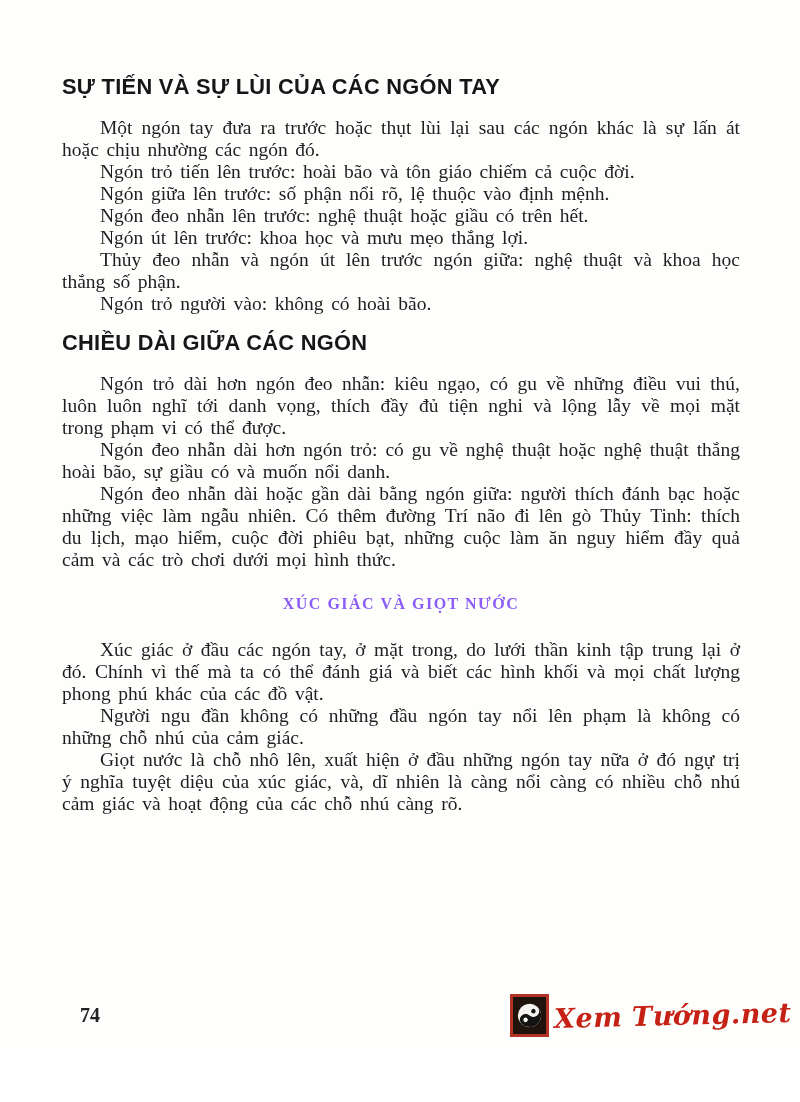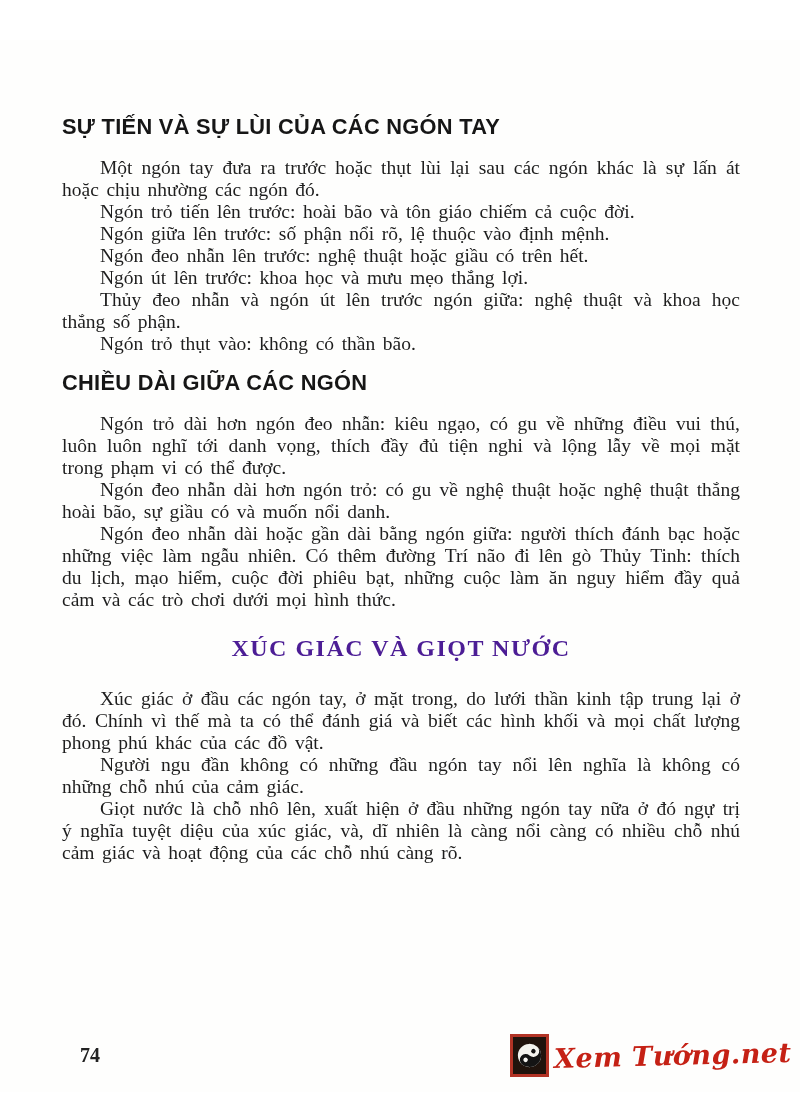--- a/index.html
+++ b/index.html
@@ -5,42 +5,41 @@
   html,body { margin:0; padding:0; background:#ffffff; }
   .page {
     position:relative;
     width:800px; height:1052px;
     background:#fefefd;
     box-sizing:border-box;
     padding:74px 60px 0 62px;
     font-family:"Liberation Serif","DejaVu Serif",serif;
     color:#1e1e1e;
     overflow:hidden;
-    margin-top:40px;
   }
   .h-sans {
     font-family:"Liberation Sans","DejaVu Sans",sans-serif;
     font-weight:700;
     font-size:22.5px;
     letter-spacing:0.3px;
     margin:0 0 17px 0;
     color:#161616;
     transform-origin:left center;
     transform:scaleX(0.97);
     white-space:nowrap;
   }
   .h-sans.second { margin:15px 0 17px 0; }
   .h-serif {
     font-family:"Liberation Serif","DejaVu Serif",serif;
     font-weight:700;
-    font-size:24px;
+    font-size:16px;
     letter-spacing:1.5px;
     text-align:center;
     margin:24px 0 26px 0;
-    color:#4c1d95;
+    color:#8b5cf6;
   }
   p.body {
     font-size:19.5px;
     line-height:22px;
     margin:0;
     text-indent:38px;
     text-align:justify;
     text-align-last:left;
     word-spacing:0.14em;
   }
@@ -84,34 +83,34 @@
 <div class="page">
 
   <section>
     <h1 class="h-sans">SỰ TIẾN VÀ SỰ LÙI CỦA CÁC NGÓN TAY</h1>
     <p class="body">Một ngón tay đưa ra trước hoặc thụt lùi lại sau các ngón khác là sự lấn át hoặc chịu nhường các ngón đó.</p>
     <p class="body">Ngón trỏ tiến lên trước: hoài bão và tôn giáo chiếm cả cuộc đời.</p>
     <p class="body">Ngón giữa lên trước: số phận nổi rõ, lệ thuộc vào định mệnh.</p>
     <p class="body">Ngón đeo nhẫn lên trước: nghệ thuật hoặc giầu có trên hết.</p>
     <p class="body">Ngón út lên trước: khoa học và mưu mẹo thắng lợi.</p>
     <p class="body">Thủy đeo nhẫn và ngón út lên trước ngón giữa: nghệ thuật và khoa học thắng số phận.</p>
-    <p class="body">Ngón trỏ thụt vào: không có thần bão.</p>
+    <p class="body">Ngón trỏ người vào: không có hoài bão.</p>
   </section>
 
   <section>
     <h1 class="h-sans second">CHIỀU DÀI GIỮA CÁC NGÓN</h1>
     <p class="body">Ngón trỏ dài hơn ngón đeo nhẫn: kiêu ngạo, có gu về những điều vui thú, luôn luôn nghĩ tới danh vọng, thích đầy đủ tiện nghi và lộng lẫy về mọi mặt trong phạm vi có thể được.</p>
     <p class="body">Ngón đeo nhẫn dài hơn ngón trỏ: có gu về nghệ thuật hoặc nghệ thuật thắng hoài bão, sự giầu có và muốn nổi danh.</p>
     <p class="body">Ngón đeo nhẫn dài hoặc gần dài bằng ngón giữa: người thích đánh bạc hoặc những việc làm ngẫu nhiên. Có thêm đường Trí não đi lên gò Thủy Tinh: thích du lịch, mạo hiểm, cuộc đời phiêu bạt, những cuộc làm ăn nguy hiểm đầy quả cảm và các trò chơi dưới mọi hình thức.</p>
   </section>
 
   <section>
     <h2 class="h-serif">XÚC GIÁC VÀ GIỌT NƯỚC</h2>
     <p class="body">Xúc giác ở đầu các ngón tay, ở mặt trong, do lưới thần kinh tập trung lại ở đó. Chính vì thế mà ta có thể đánh giá và biết các hình khối và mọi chất lượng phong phú khác của các đồ vật.</p>
-    <p class="body">Người ngu đần không có những đầu ngón tay nổi lên nghĩa là không có những chỗ nhú của cảm giác.</p>
+    <p class="body">Người ngu đần không có những đầu ngón tay nổi lên phạm là không có những chỗ nhú của cảm giác.</p>
     <p class="body">Giọt nước là chỗ nhô lên, xuất hiện ở đầu những ngón tay nữa ở đó ngự trị ý nghĩa tuyệt diệu của xúc giác, và, dĩ nhiên là càng nổi càng có nhiều chỗ nhú cảm giác và hoạt động của các chỗ nhú càng rõ.</p>
   </section>
 
   <div class="footer">
     <div class="pagenum">74</div>
     <div class="watermark">
       <span class="yy-box">
         <svg width="27" height="27" viewBox="0 0 36 36" aria-hidden="true">
           <circle cx="18" cy="18" r="15.5" fill="#f4f3ee"></circle>
           <path d="M18 2.5 a15.5 15.5 0 0 1 0 31 a7.75 7.75 0 0 1 0 -15.5 a7.75 7.75 0 0 0 0 -15.5 z" fill="#141414"></path>

